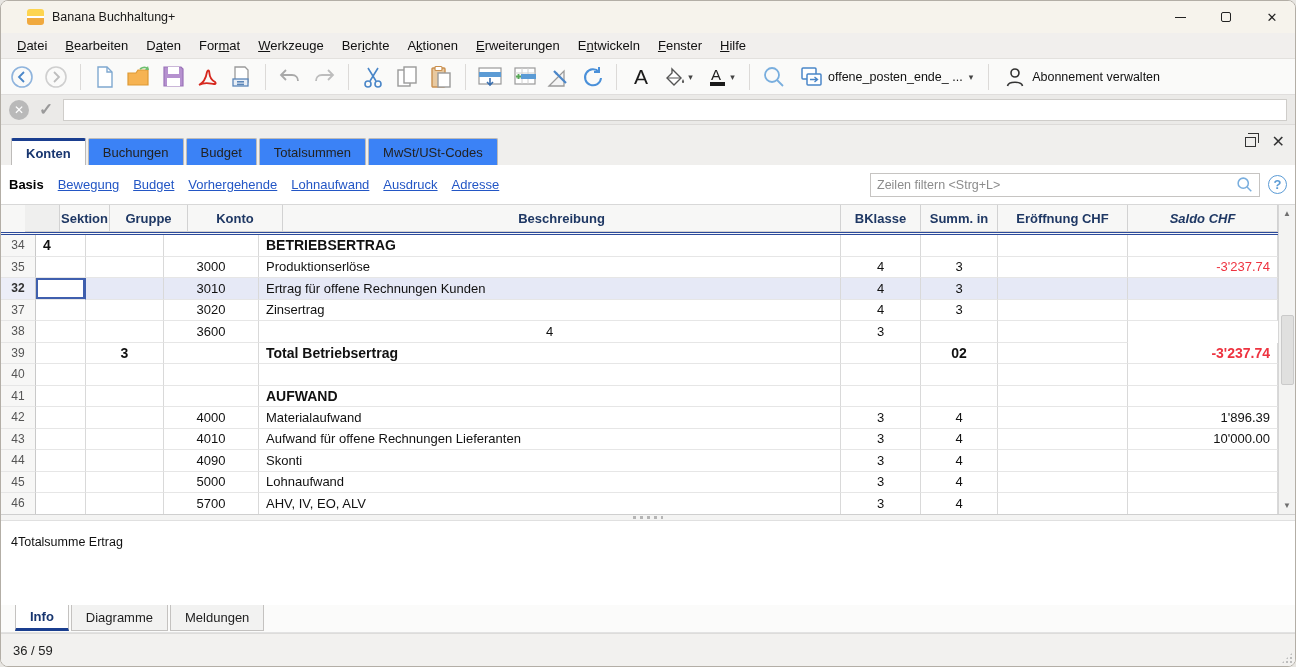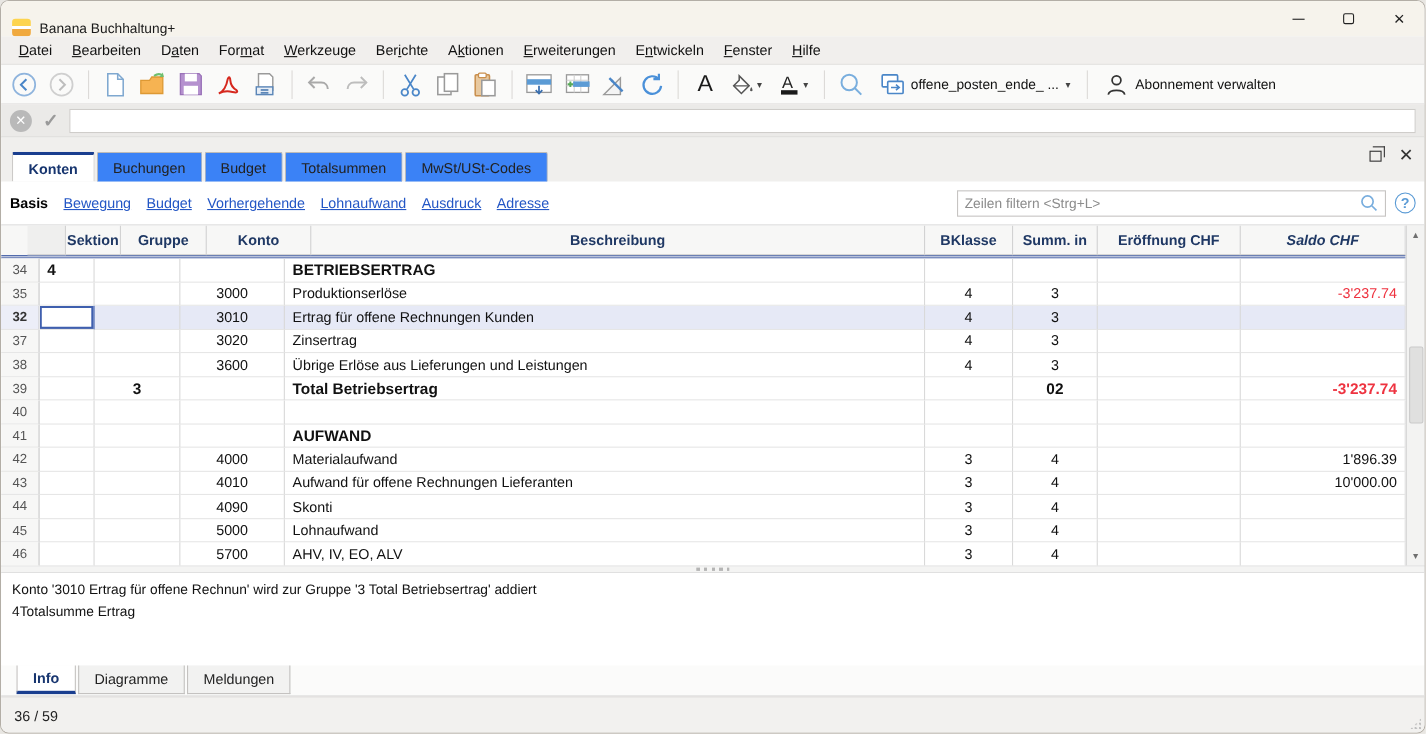--- a/index.html
+++ b/index.html
@@ -1,20 +1,20 @@
 <!DOCTYPE html>
 <html><head>
 <meta charset="utf-8">
 <style>
   * { margin:0; padding:0; box-sizing:border-box; font-family:"Liberation Sans", sans-serif; }
   html,body { background:#e8e6e2; }
   .window{ width:1296px; height:667px; background:#fff; border:1px solid #b3aea6; border-radius:8px; overflow:hidden; display:flex; flex-direction:column; }
 
   
-  .titlebar{ height:32px; background:#f6f3ec; display:flex; align-items:flex-end; padding-left:10px; flex:0 0 auto;}
+  .titlebar{ height:32px; background:#f6f3ec; display:flex; align-items:center; padding-left:26px; flex:0 0 auto;}
   .logo{ width:17px; height:16px; border-radius:3px; background:linear-gradient(to bottom,#fdd44f 0 44%,#ffffff 44% 56%,#f0a93e 56% 100%); margin-right:8px;}
   .title-text{ font-size:12.5px; color:#1a1a1a; }
   .win-controls{ margin-left:auto; display:flex; height:100%; }
   .win-btn{ width:46px; height:100%; display:flex; align-items:center; justify-content:center; color:#222; font-size:13px; }
   .glyph-min{ width:11px; height:1px; background:#222; display:block;}
   .glyph-max{ width:10px; height:10px; border:1.2px solid #222; border-radius:2px; display:block;}
 
   
   .menubar{ height:26px; background:#f1efed; display:flex; align-items:center; padding:0 8px; gap:2px; font-size:13px; border-bottom:1px solid #e3e1de; flex:0 0 auto;}
   .menu-item{ padding:3px 8px; color:#111; }
@@ -395,21 +395,20 @@
             <div class="cell c-bklasse">4</div>
             <div class="cell c-summ">3</div>
             <div class="cell c-eroeffnung"></div>
             <div class="cell c-saldo"></div>
           </div>
           <div class="trow">
             <div class="cell rownum">38</div>
             <div class="cell c-sektion"></div>
             <div class="cell c-gruppe"></div>
             <div class="cell c-konto">3600</div>
-            <div class="cell c-beschreibung">Übrige Erlöse aus Lieferungen und Leistungen</div>
             <div class="cell c-bklasse">4</div>
             <div class="cell c-summ">3</div>
             <div class="cell c-eroeffnung"></div>
             <div class="cell c-saldo"></div>
           </div>
           <div class="trow bold">
             <div class="cell rownum">39</div>
             <div class="cell c-sektion"></div>
             <div class="cell c-gruppe">3</div>
             <div class="cell c-konto"></div>
@@ -503,21 +502,20 @@
       <div class="scroll-thumb"></div>
       <div class="scroll-arrow bottom">▼</div>
     </div>
   </div>
 
   <div class="splitter">
       <div class="splitter-handle"></div>
     </div>
 
   <div class="info-panel">
-    <div>Konto '3010 Ertrag für offene Rechnun' wird zur Gruppe '3 Total Betriebsertrag' addiert</div>
     <div class="info-line2">
       <span>4</span>
       <span class="g2">Totalsumme Ertrag</span>
     </div>
   </div>
 
   <div class="bottom-tabs" id="btabs">
       <div class="btab active">Info</div>
       <div class="btab">Diagramme</div>
       <div class="btab">Meldungen</div>

